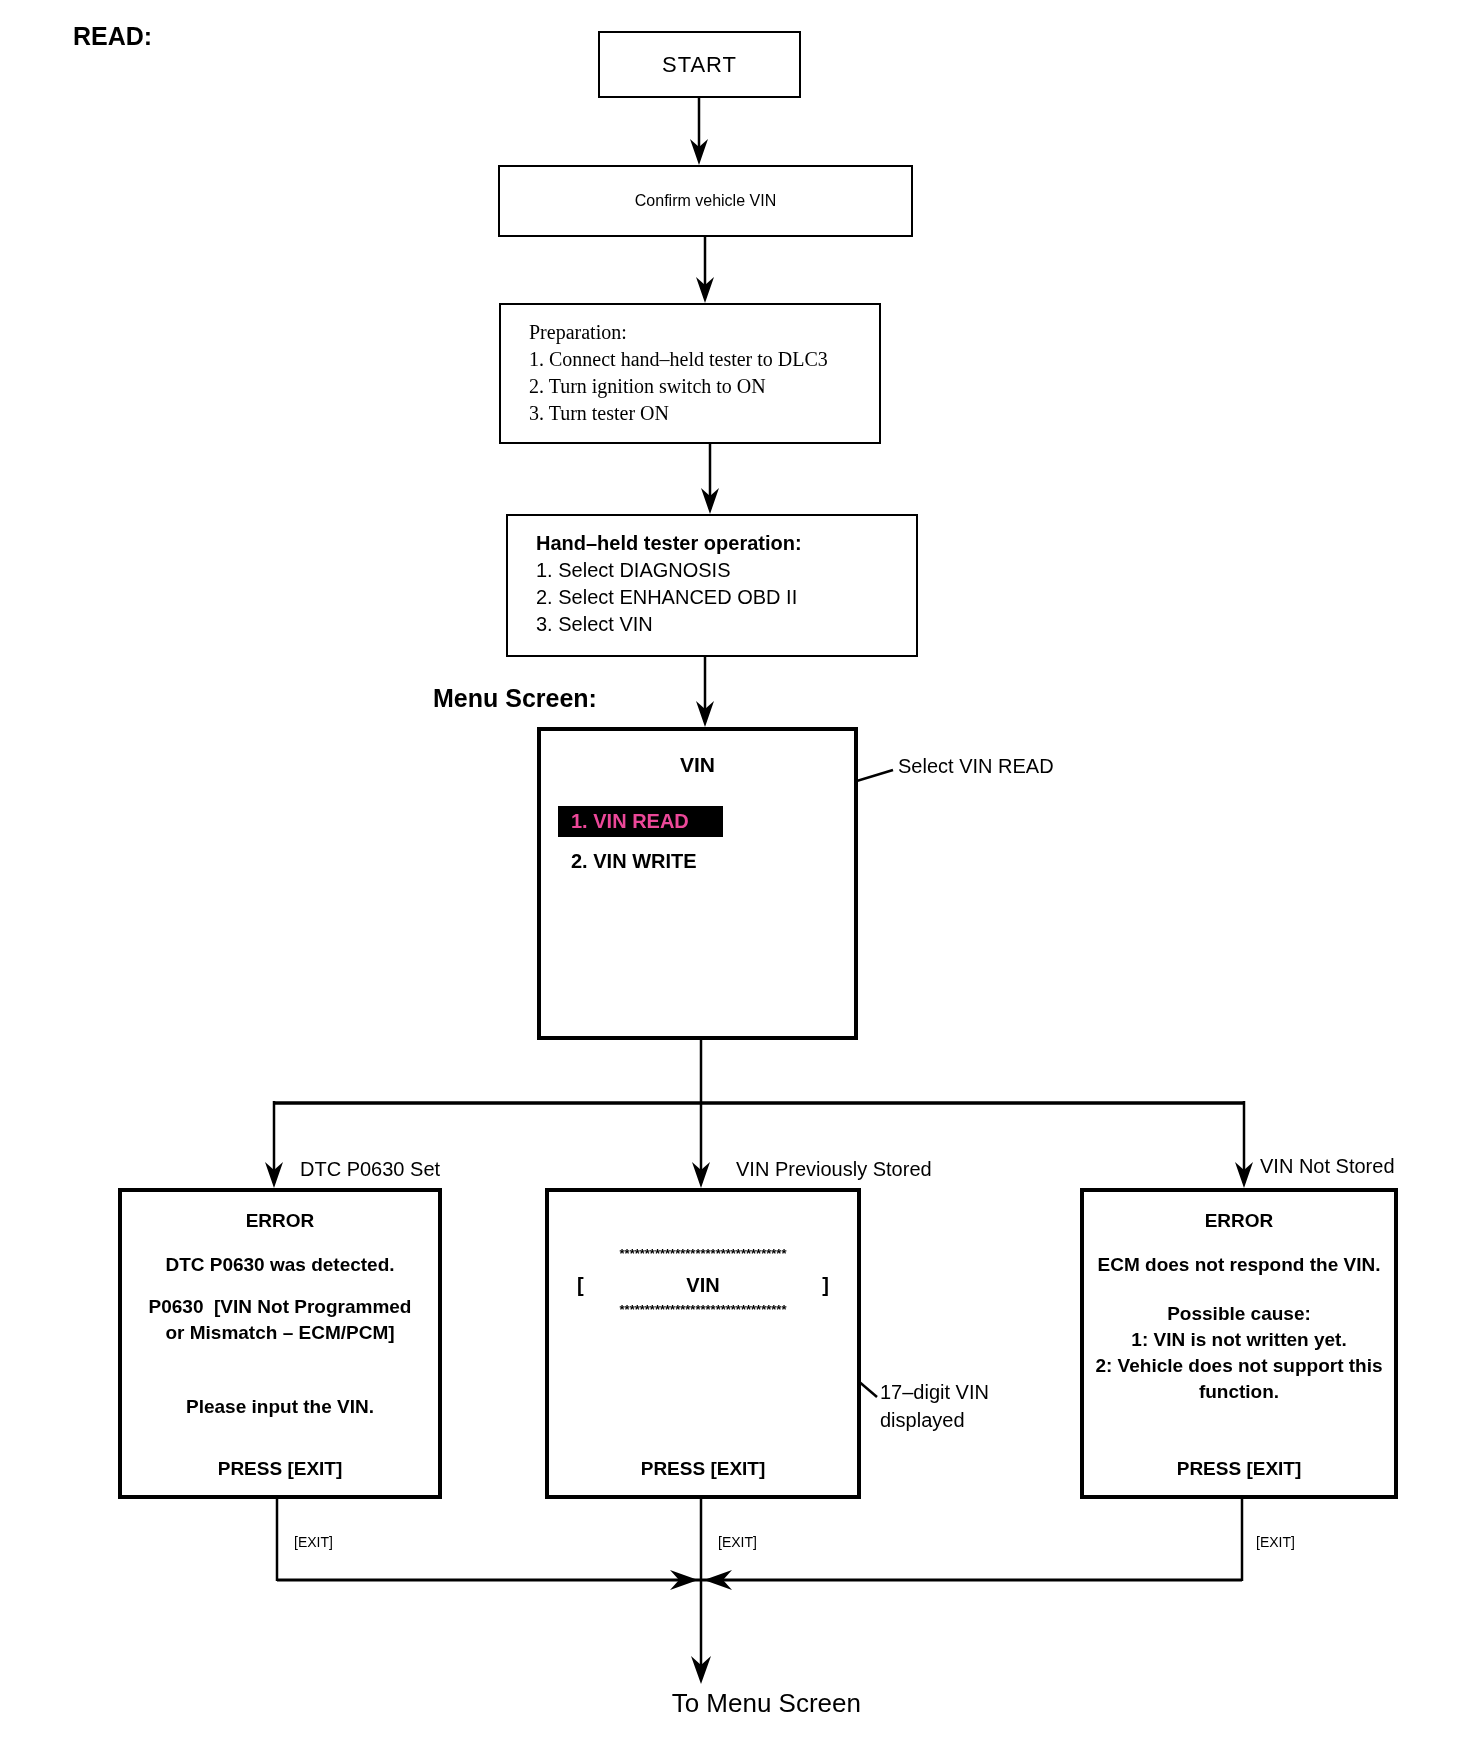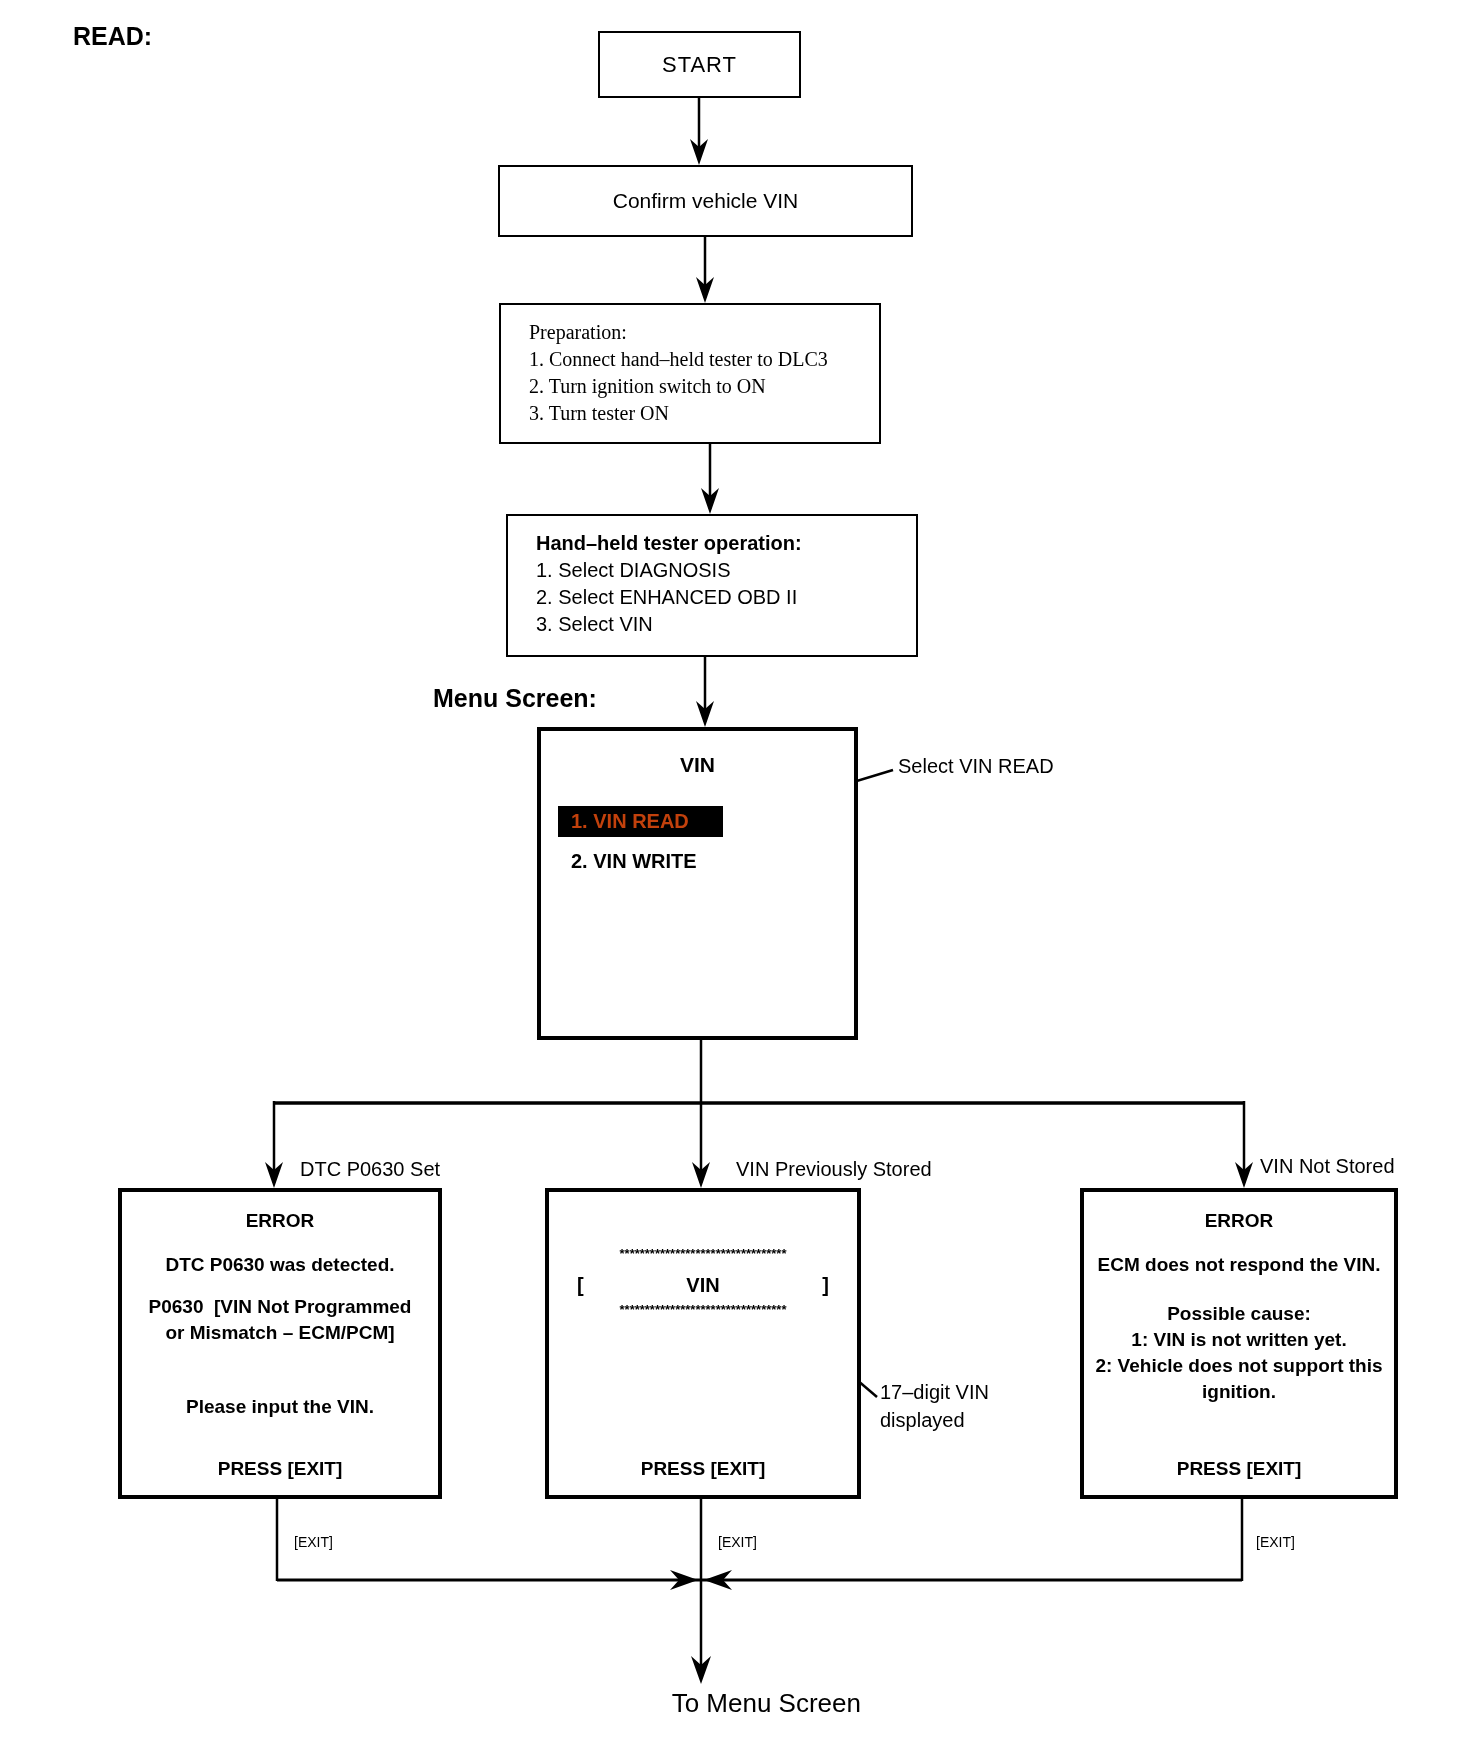--- a/index.html
+++ b/index.html
@@ -57,21 +57,21 @@
     </g>
   </svg>
 
   <div class="abs bold" style="left:73px;top:22px;font-size:25px;">READ:</div>
 
   <div class="box-thin center-txt" style="left:598px;top:31px;width:203px;height:67px;">
     <span style="font-size:22px;letter-spacing:1px;">START</span>
   </div>
 
   <div class="box-thin center-txt" style="left:498px;top:165px;width:415px;height:72px;">
-    <span style="font-size:21px;">Confirm vehicle VIN</span>
+    <span style="font-size:16px;">Confirm vehicle VIN</span>
   </div>
 
   <div class="box-thin steps-box" style="left:499px;top:303px;width:382px;height:141px;font-family:Liberation Serif, serif;">
     <div>Preparation:</div>
     <div>1. Connect hand–held tester to DLC3</div>
     <div>2. Turn ignition switch to ON</div>
     <div>3. Turn tester ON</div>
   </div>
 
   <div class="box-thin steps-box" style="left:506px;top:514px;width:412px;height:143px;">
@@ -79,21 +79,21 @@
     <div>1. Select DIAGNOSIS</div>
     <div>2. Select ENHANCED OBD II</div>
     <div>3. Select VIN</div>
   </div>
 
   <div class="abs bold" style="left:433px;top:684px;font-size:25px;">Menu Screen:</div>
 
   <div class="box-thick" style="left:537px;top:727px;width:321px;height:313px;">
     <div class="line bold" style="top:22px;font-size:21px;">VIN</div>
     <div style="position:absolute;left:17px;top:75px;width:165px;height:31px;background:#000;">
-      <span style="color:#c2410c;font-weight:bold;font-size:20px;line-height:31px;padding-left:13px;white-space:nowrap;display:block;">1. VIN READ</span>
+      <span style="color:#ec4899;font-weight:bold;font-size:20px;line-height:31px;padding-left:13px;white-space:nowrap;display:block;">1. VIN READ</span>
     </div>
     <div class="bold" style="position:absolute;left:30px;top:119px;font-size:20px;white-space:nowrap;">2. VIN WRITE</div>
   </div>
 
   <div class="abs" style="left:898px;top:755px;font-size:20px;">Select VIN READ</div>
 
   <div class="branch-label" style="left:300px;top:1158px;">DTC P0630 Set</div>
   <div class="branch-label" style="left:736px;top:1158px;">VIN Previously Stored</div>
   <div class="branch-label" style="left:1260px;top:1155px;">VIN Not Stored</div>
 
@@ -121,21 +121,21 @@
     <div>17–digit VIN</div>
     <div>displayed</div>
   </div>
 
   <div class="box-thick" style="left:1080px;top:1188px;width:318px;height:311px;">
     <div class="line screen-line" style="top:18px;">ERROR</div>
     <div class="line screen-line" style="top:62px;">ECM does not respond the VIN.</div>
     <div class="line screen-line" style="top:111px;">Possible cause:</div>
     <div class="line screen-line" style="top:137px;">1: VIN is not written yet.</div>
     <div class="line screen-line" style="top:163px;">2: Vehicle does not support this</div>
-    <div class="line screen-line" style="top:189px;">ignition.</div>
+    <div class="line screen-line" style="top:189px;">function.</div>
     <div class="line screen-line" style="top:266px;">PRESS [EXIT]</div>
   </div>
 
   <div class="exit-label" style="left:294px;top:1534px;">[EXIT]</div>
   <div class="exit-label" style="left:718px;top:1534px;">[EXIT]</div>
   <div class="exit-label" style="left:1256px;top:1534px;">[EXIT]</div>
 
   <div class="abs" style="left:541px;top:1688px;width:320px;text-align:right;font-size:26px;">To Menu Screen</div>
 
 </div>

